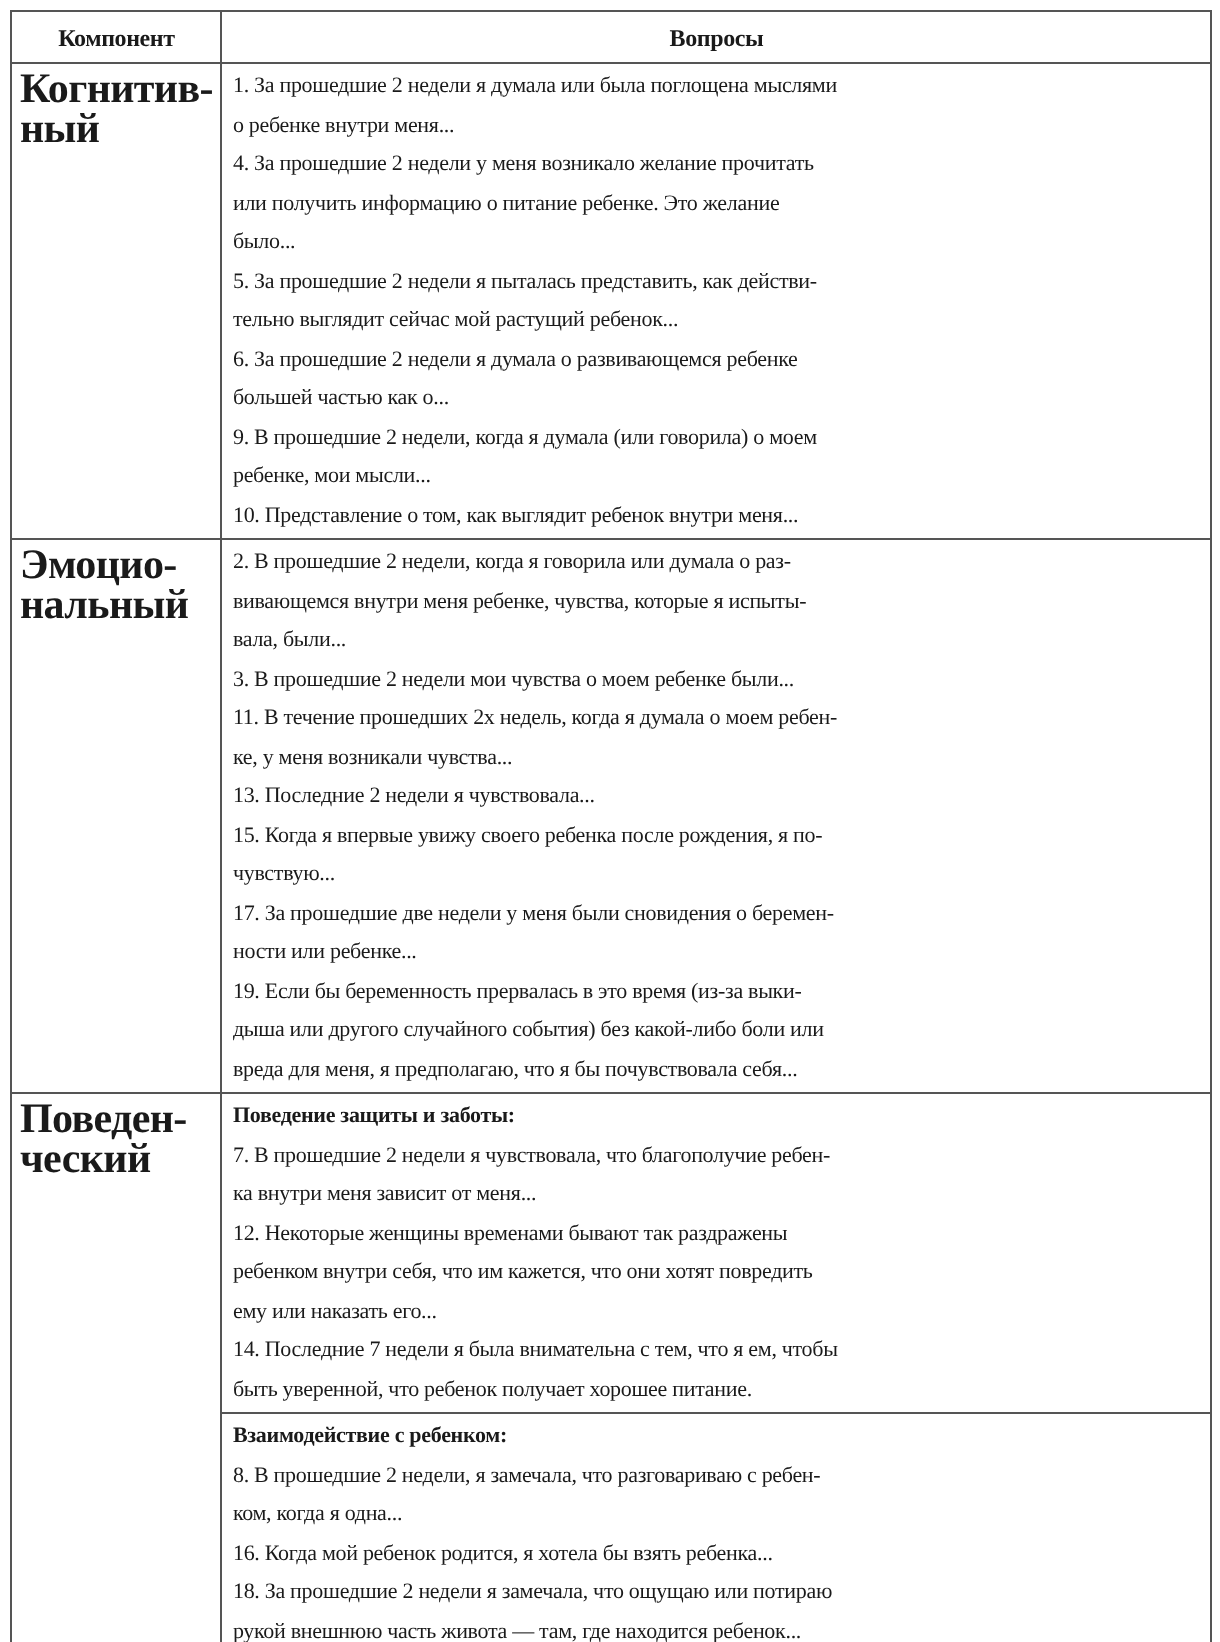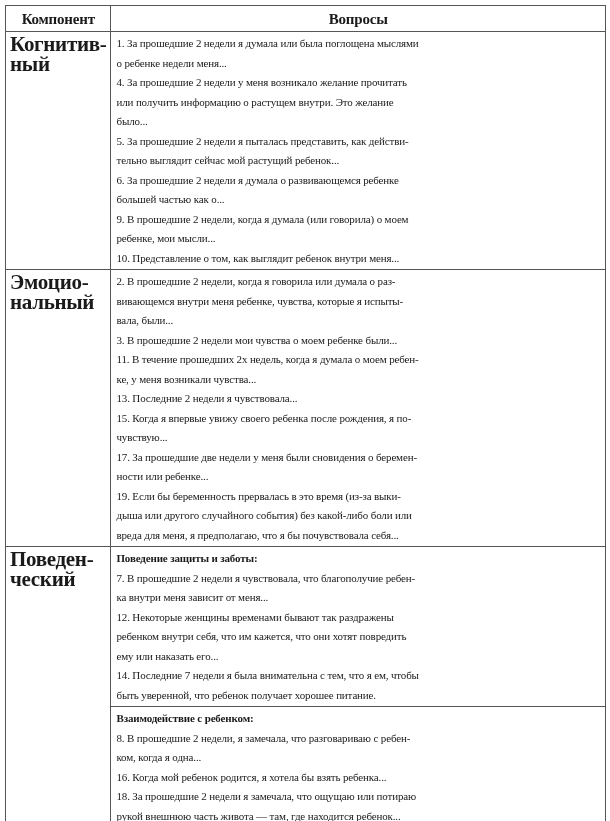--- a/index.html
+++ b/index.html
@@ -1,21 +1,21 @@
 <!DOCTYPE html>
 <html><head>
 <meta charset="utf-8">
 <style>
   html, body { margin: 0; padding: 0; background: #ffffff; }
   body { width: 610px; height: 821px; position: relative; overflow: hidden;
          font-family: "Liberation Serif", "DejaVu Serif", serif; color: #1a1a1a; }
   table.q { position: absolute; left: 5px; top: 5px; width: 601px;
             border-collapse: collapse; border: 1.5px solid #3a3a3a; }
   table.q td, table.q th { border: 1px solid #555; vertical-align: top; padding: 0; }
-  th { font-weight: bold; font-size: 15px; height: 25px; text-align: center; vertical-align: middle !important; line-height: 18px; letter-spacing: -0.2px; }
+  th { font-weight: bold; font-size: 12px; height: 25px; text-align: center; vertical-align: middle !important; line-height: 18px; letter-spacing: -0.2px; }
   td.comp { width: 81px; padding: 3px 4px 0 4px !important; font-weight: bold; font-size: 21px; line-height: 19.5px; letter-spacing: -0.3px; }
   td.qs { padding: 2px 5px 1px 5px !important; font-size: 11px; line-height: 19.5px; letter-spacing: -0.15px; }
   .line { display: block; white-space: nowrap; }
   .sub { font-weight: bold; }
 </style>
 </head>
 <body>
 
 <table class="q">
   <thead>
@@ -25,23 +25,23 @@
     </tr>
   </thead>
   <tbody id="tbody">
       <tr>
         <td class="comp" rowspan="1">
           <span class="line">Когнитив-</span>
           <span class="line">ный</span>
         </td>
         <td class="qs">
           <span class="line">1. За прошедшие 2 недели я думала или была поглощена мыслями</span>
-          <span class="line">о ребенке недели меня...</span>
+          <span class="line">о ребенке внутри меня...</span>
           <span class="line">4. За прошедшие 2 недели у меня возникало желание прочитать</span>
-          <span class="line">или получить информацию о растущем внутри. Это желание</span>
+          <span class="line">или получить информацию о питание ребенке. Это желание</span>
           <span class="line">было...</span>
           <span class="line">5. За прошедшие 2 недели я пыталась представить, как действи-</span>
           <span class="line">тельно выглядит сейчас мой растущий ребенок...</span>
           <span class="line">6. За прошедшие 2 недели я думала о развивающемся ребенке</span>
           <span class="line">большей частью как о...</span>
           <span class="line">9. В прошедшие 2 недели, когда я думала (или говорила) о моем</span>
           <span class="line">ребенке, мои мысли...</span>
           <span class="line">10. Представление о том, как выглядит ребенок внутри меня...</span>
         </td>
       </tr>

